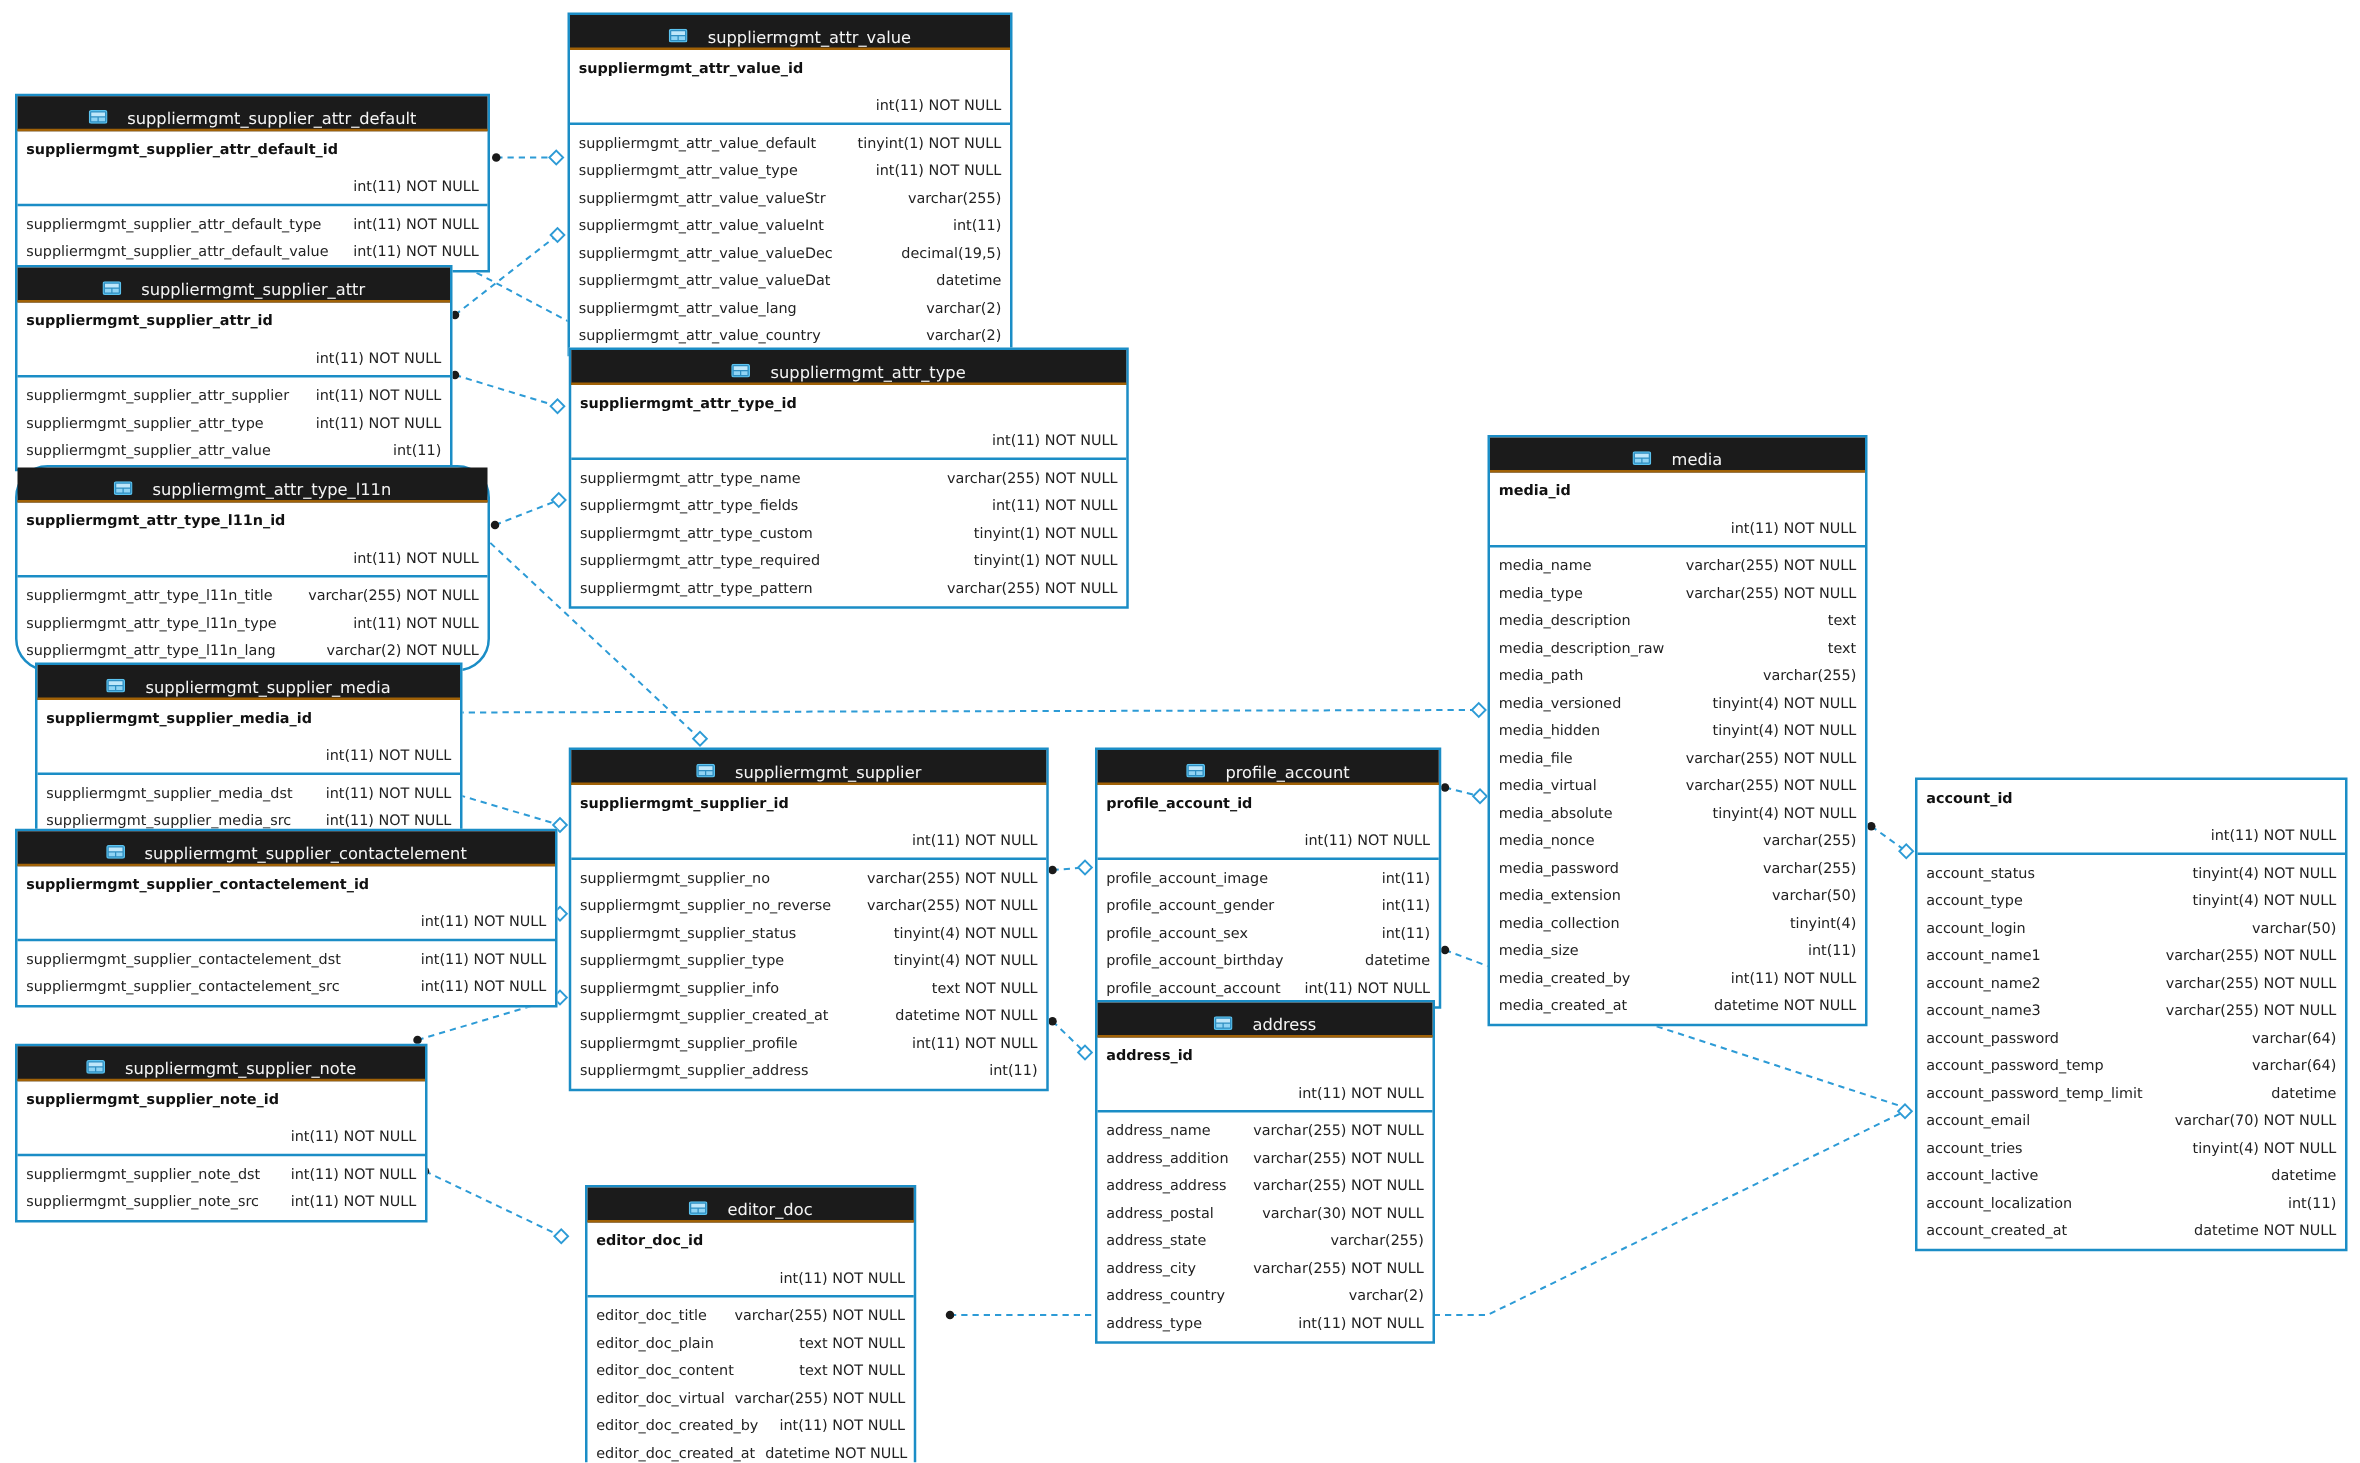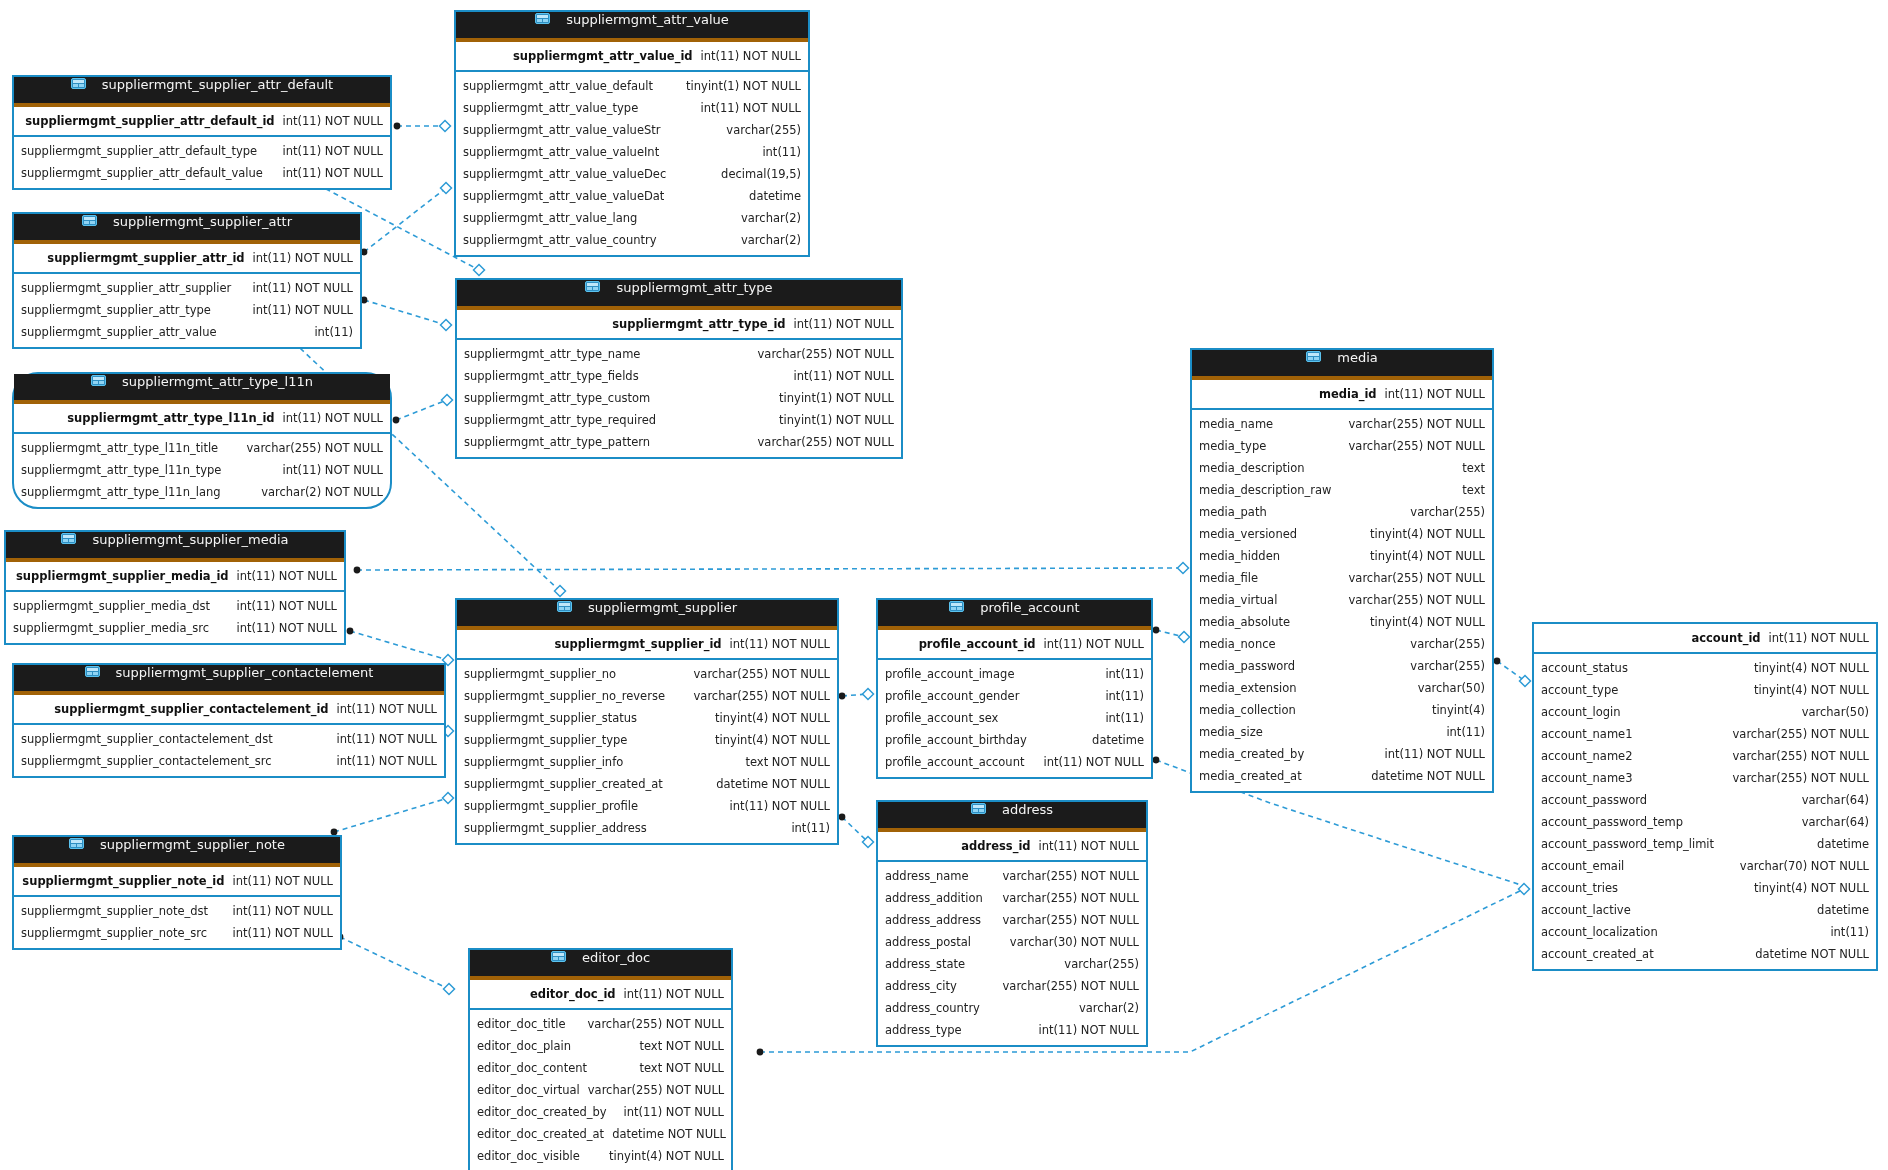--- a/index.html
+++ b/index.html
@@ -17,39 +17,40 @@
     background:#ffffff;
     border:2px solid #1b8dc6;
     box-sizing:border-box;
     white-space:nowrap;
   }
   .tbl-header{
     background:#1b1b1b;
     color:#f5f5f5;
     height:26px;
     display:flex;
-    align-items:flex-start;
+    align-items:flex-end;
     justify-content:center;
     gap:16px;
     font-size:13px;
-    border-bottom:4px solid #a16207;
+    border-bottom:2px solid #a16207;
     overflow:hidden;
   }
   .tbl-icon{flex:0 0 auto;display:inline-block;}
   .tbl-pk{
     display:flex;
-    justify-content:flex-end;
+    justify-content:space-between;
     gap:8px;
     padding:3px 7px;
     line-height:22px;
     font-size:11.5px;
     font-weight:bold;
     color:#111;
     border-bottom:2px solid #1b8dc6;
     overflow:hidden;
+    flex-direction:column;
   }
   .tbl-pk .ftype{font-weight:normal;color:#222;}
   .tbl-body{padding:3px 0 4px 0;}
   .tbl-row{
     display:flex;
     justify-content:space-between;
     gap:8px;
     padding:0 7px;
     line-height:22px;
     font-size:11.5px;
@@ -197,21 +198,21 @@
         <div class="tbl-row">
           <span class="fname">suppliermgmt_attr_type_l11n_type</span>
           <span class="ftype">int(11) NOT NULL</span>
         </div>
         <div class="tbl-row">
           <span class="fname">suppliermgmt_attr_type_l11n_lang</span>
           <span class="ftype">varchar(2) NOT NULL</span>
         </div>
       </div>
   </div>
-    <div class="tbl" style="left: 4px; top: 530px; width: 342px;">
+    <div class="tbl" style="left: 28px; top: 530px; width: 342px;">
     <div class="tbl-header">
       <span class="tbl-icon">
         <svg width="15" height="11" viewBox="0 0 15 11">
           <rect x="0.5" y="0.5" width="14" height="10" rx="1.5" fill="#2f8fc2" stroke="#5cc3ef" stroke-width="1"></rect>
           <rect x="2" y="2" width="11" height="3" fill="#bfe7fa"></rect>
           <rect x="2" y="6" width="5" height="3" fill="#8fd4f4"></rect>
           <rect x="8" y="6" width="5" height="3" fill="#8fd4f4"></rect>
         </svg>
       </span>
       <span class="tbl-title">suppliermgmt_supplier_media</span>

